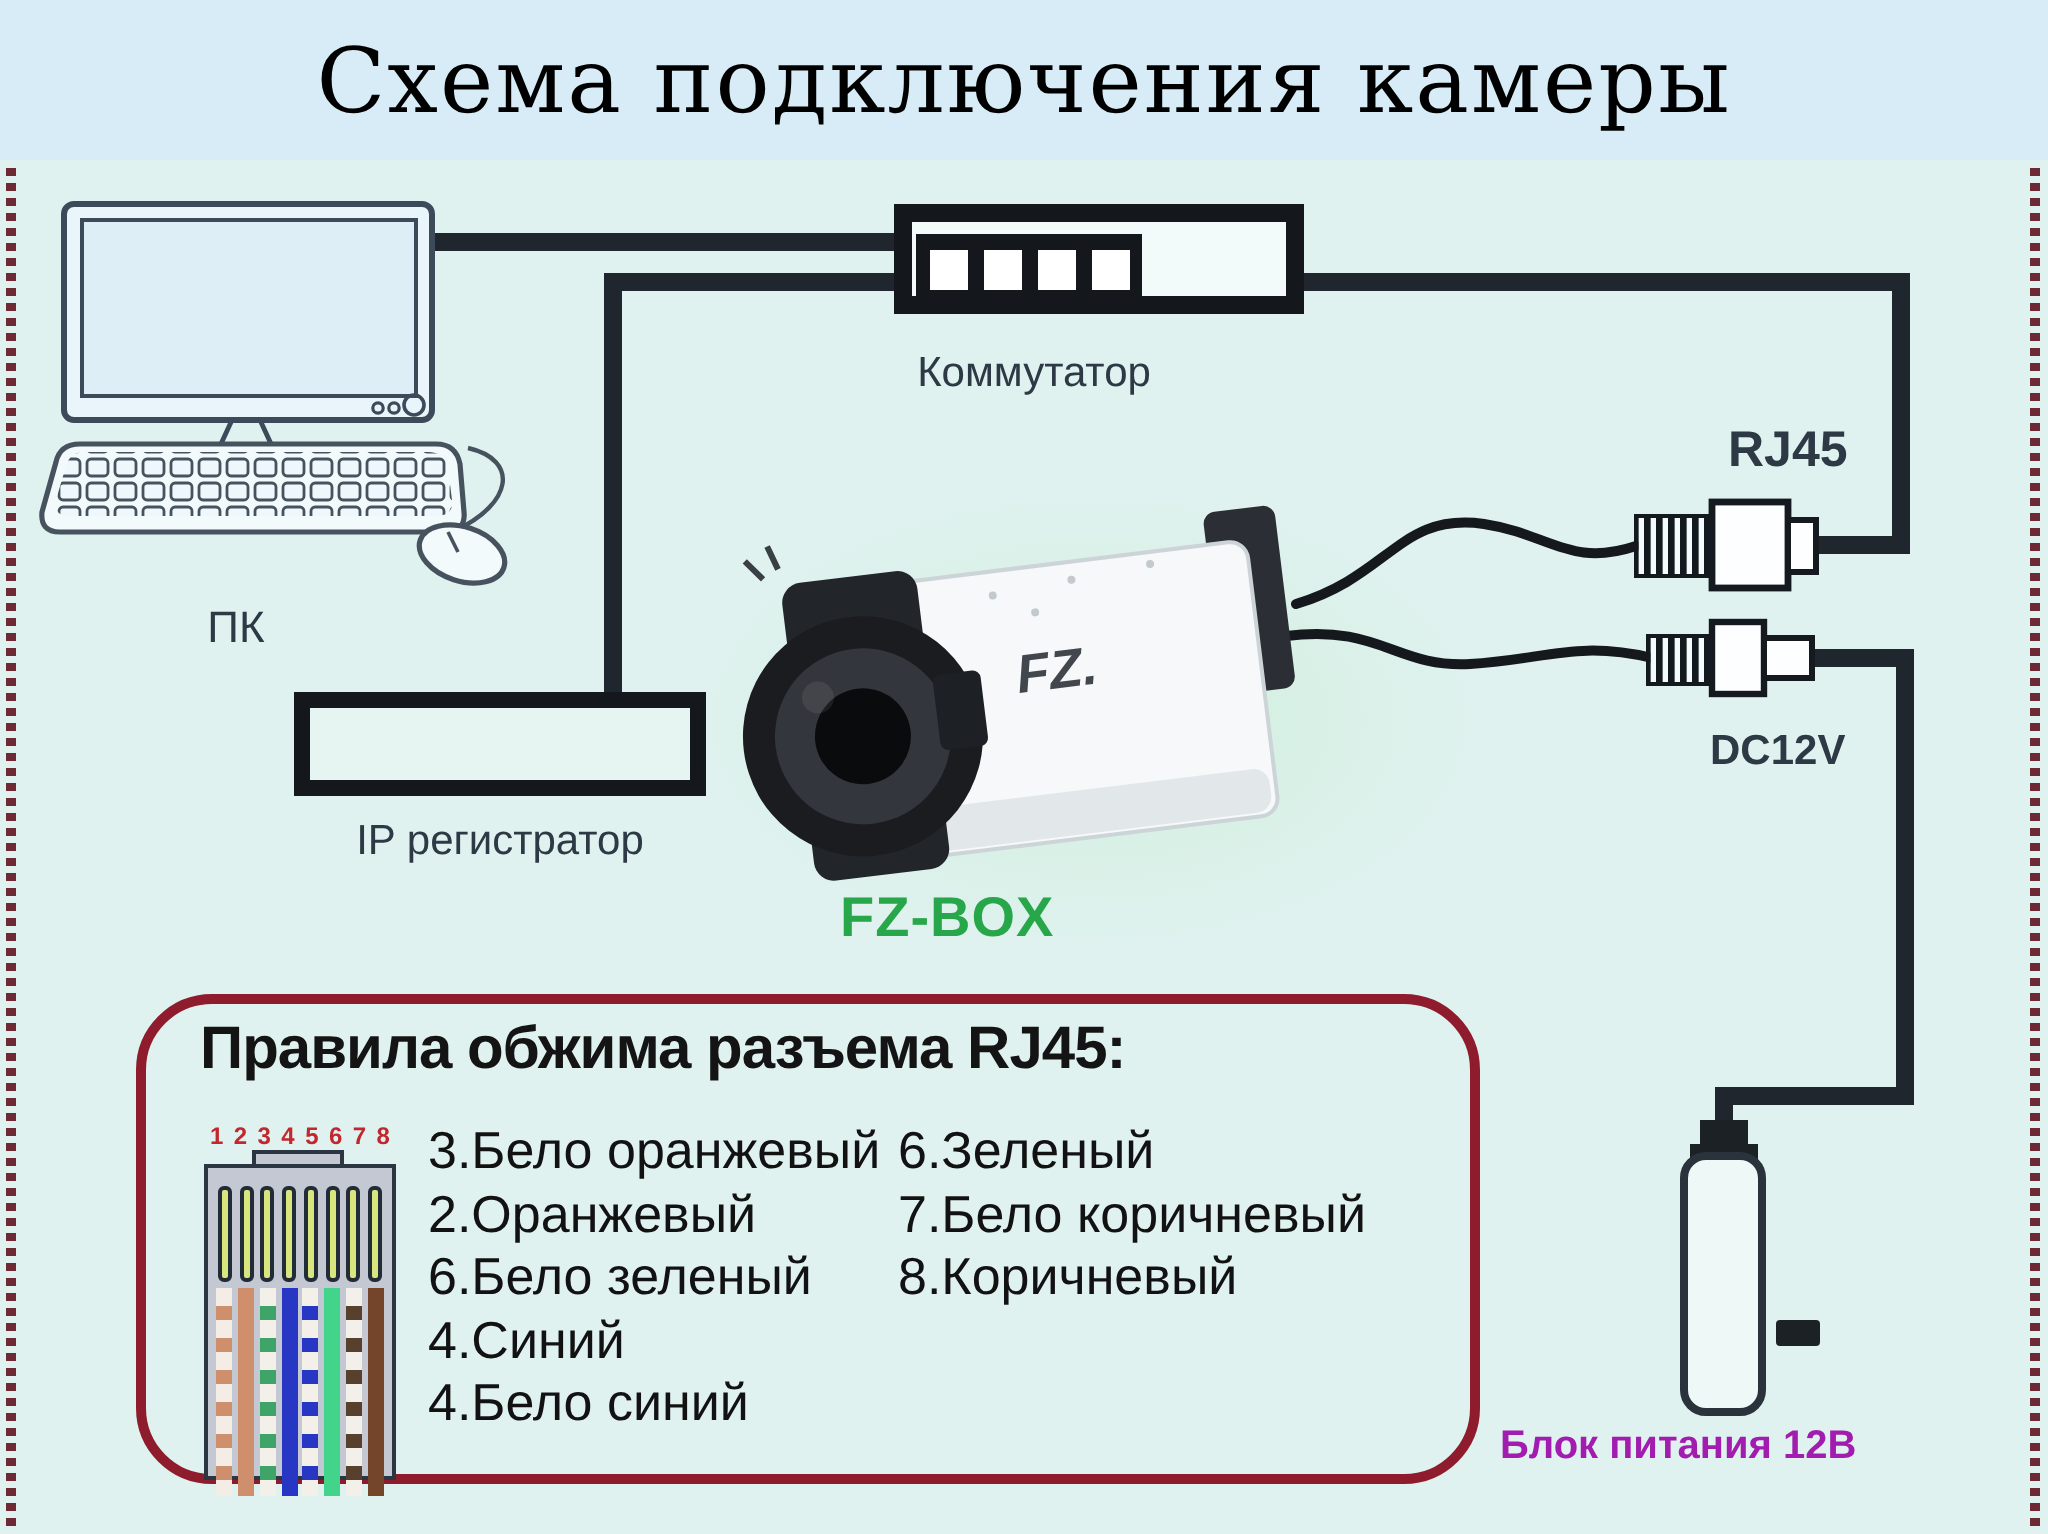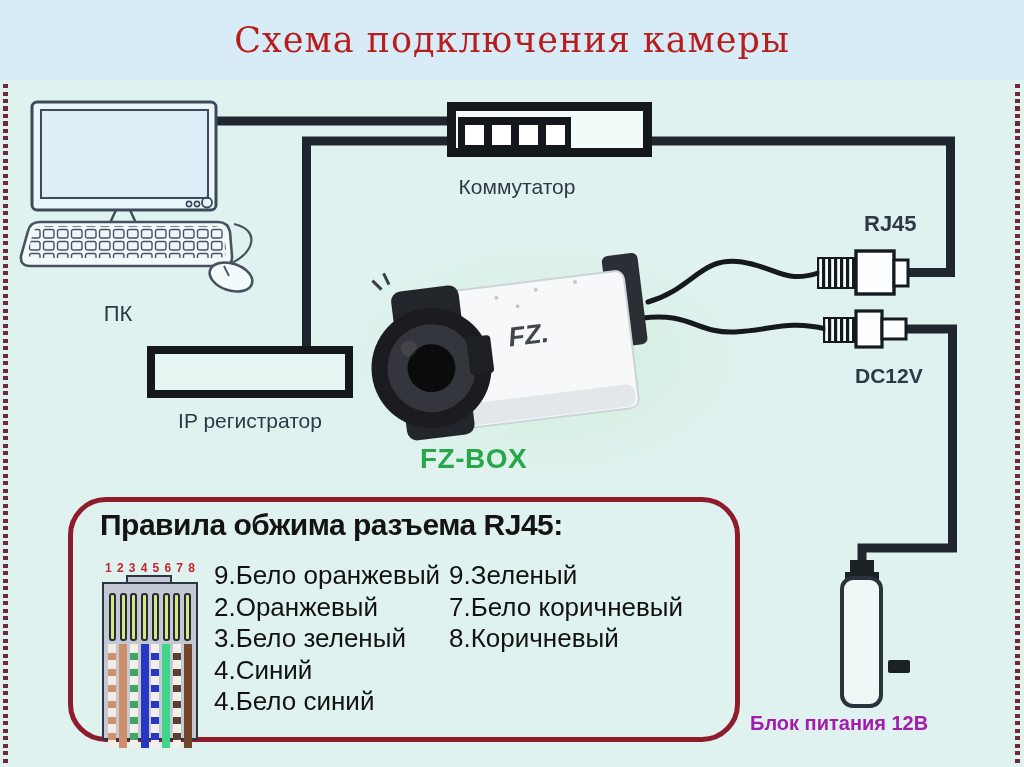--- a/index.html
+++ b/index.html
@@ -10,40 +10,40 @@
   }
   .abs{position:absolute;}
   
   #title-band{
     left:0;top:0;width:1024px;height:80px;
     background:#d7ecf6;
     display:flex;align-items:center;justify-content:center;
   }
   #page-title{
     font-family:"DejaVu Serif", serif;
-    font-size:35px;color:#b91c1c;letter-spacing:1px;white-space:nowrap;
+    font-size:45px;color:#000000;letter-spacing:1px;white-space:nowrap;
   }
   
   .dot-col{
     top:84px;width:5px;height:681px;
     background-image:repeating-linear-gradient(to bottom,#6d2a35 0 4px,transparent 4px 7.5px);
   }
   #dots-left{left:3px;}
   #dots-right{left:1015px;}
   
   #camera-glow{
     left:330px;top:235px;width:430px;height:250px;border-radius:50%;
     background:radial-gradient(ellipse at center, rgba(195,236,203,0.55) 0%, rgba(195,236,203,0.0) 70%);
   }
   
   .diag-label{color:#2d3944;white-space:nowrap;}
   #pc-label{left:88px;top:301px;width:60px;text-align:center;font-size:22px;font-weight:400;}
   #switch-label{left:436px;top:175px;width:162px;text-align:center;font-size:21px;}
   #recorder-label{left:150px;top:409px;width:200px;text-align:center;font-size:21px;}
-  #rj45-label{left:864px;top:211px;font-size:22px;font-weight:600;}
+  #rj45-label{left:864px;top:211px;font-size:25px;font-weight:600;}
   #dc-label{left:855px;top:364px;font-size:21px;font-weight:600;}
   #camera-label{left:420px;top:443px;width:165px;text-align:left;font-size:28px;font-weight:700;color:#27a64a;letter-spacing:0.5px;}
   #psu-label{left:750px;top:712px;width:200px;font-size:20px;font-weight:700;color:#a21caf;}
   
   #crimp-box{
     left:68px;top:497px;width:672px;height:245px;
     border:5px solid #8e1c2c;border-radius:38px;z-index:1;box-sizing:border-box;
   }
   #crimp-title{
     left:100px;top:508px;font-size:30px;font-weight:600;color:#141414;z-index:2;letter-spacing:-0.5px;white-space:nowrap;
@@ -230,23 +230,23 @@
     <div class="wire" style="background: repeating-linear-gradient(rgb(243, 240, 234) 0px, rgb(243, 240, 234) 9px, rgb(63, 164, 103) 9px, rgb(63, 164, 103) 16px);"></div>
     <div class="wire" style="background: rgb(39, 55, 196);"></div>
     <div class="wire" style="background: repeating-linear-gradient(rgb(243, 240, 234) 0px, rgb(243, 240, 234) 9px, rgb(39, 55, 196) 9px, rgb(39, 55, 196) 16px);"></div>
     <div class="wire" style="background: rgb(67, 212, 140);"></div>
     <div class="wire" style="background: repeating-linear-gradient(rgb(243, 240, 234) 0px, rgb(243, 240, 234) 9px, rgb(88, 64, 46) 9px, rgb(88, 64, 46) 16px);"></div>
     <div class="wire" style="background: rgb(116, 69, 42);"></div>
   </div>
 </div>
 
 <div id="wire-list-1" class="abs wire-list">
-  <div>9.Бело оранжевый</div>
+  <div>3.Бело оранжевый</div>
   <div>2.Оранжевый</div>
-  <div>3.Бело зеленый</div>
+  <div>6.Бело зеленый</div>
   <div>4.Синий</div>
   <div>4.Бело синий</div>
 </div>
 <div id="wire-list-2" class="abs wire-list">
-  <div>9.Зеленый</div>
+  <div>6.Зеленый</div>
   <div>7.Бело коричневый</div>
   <div>8.Коричневый</div>
 </div>
 
 </body></html>

